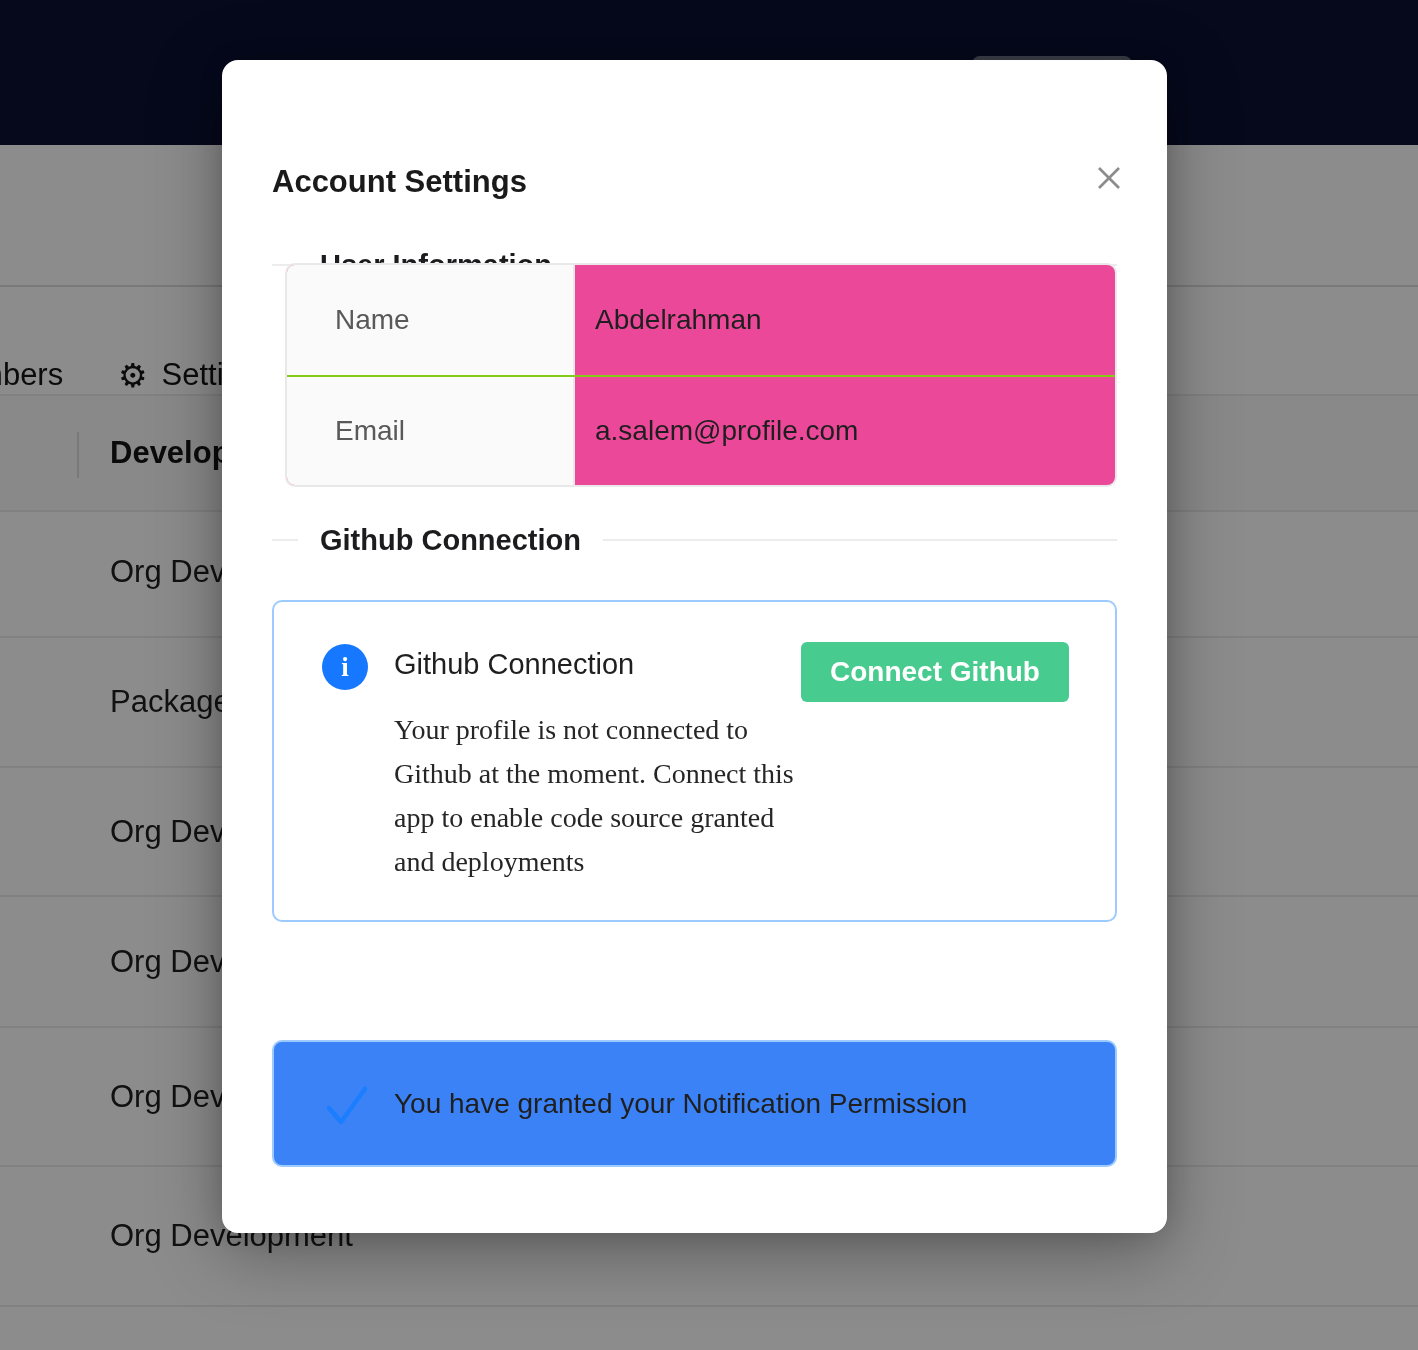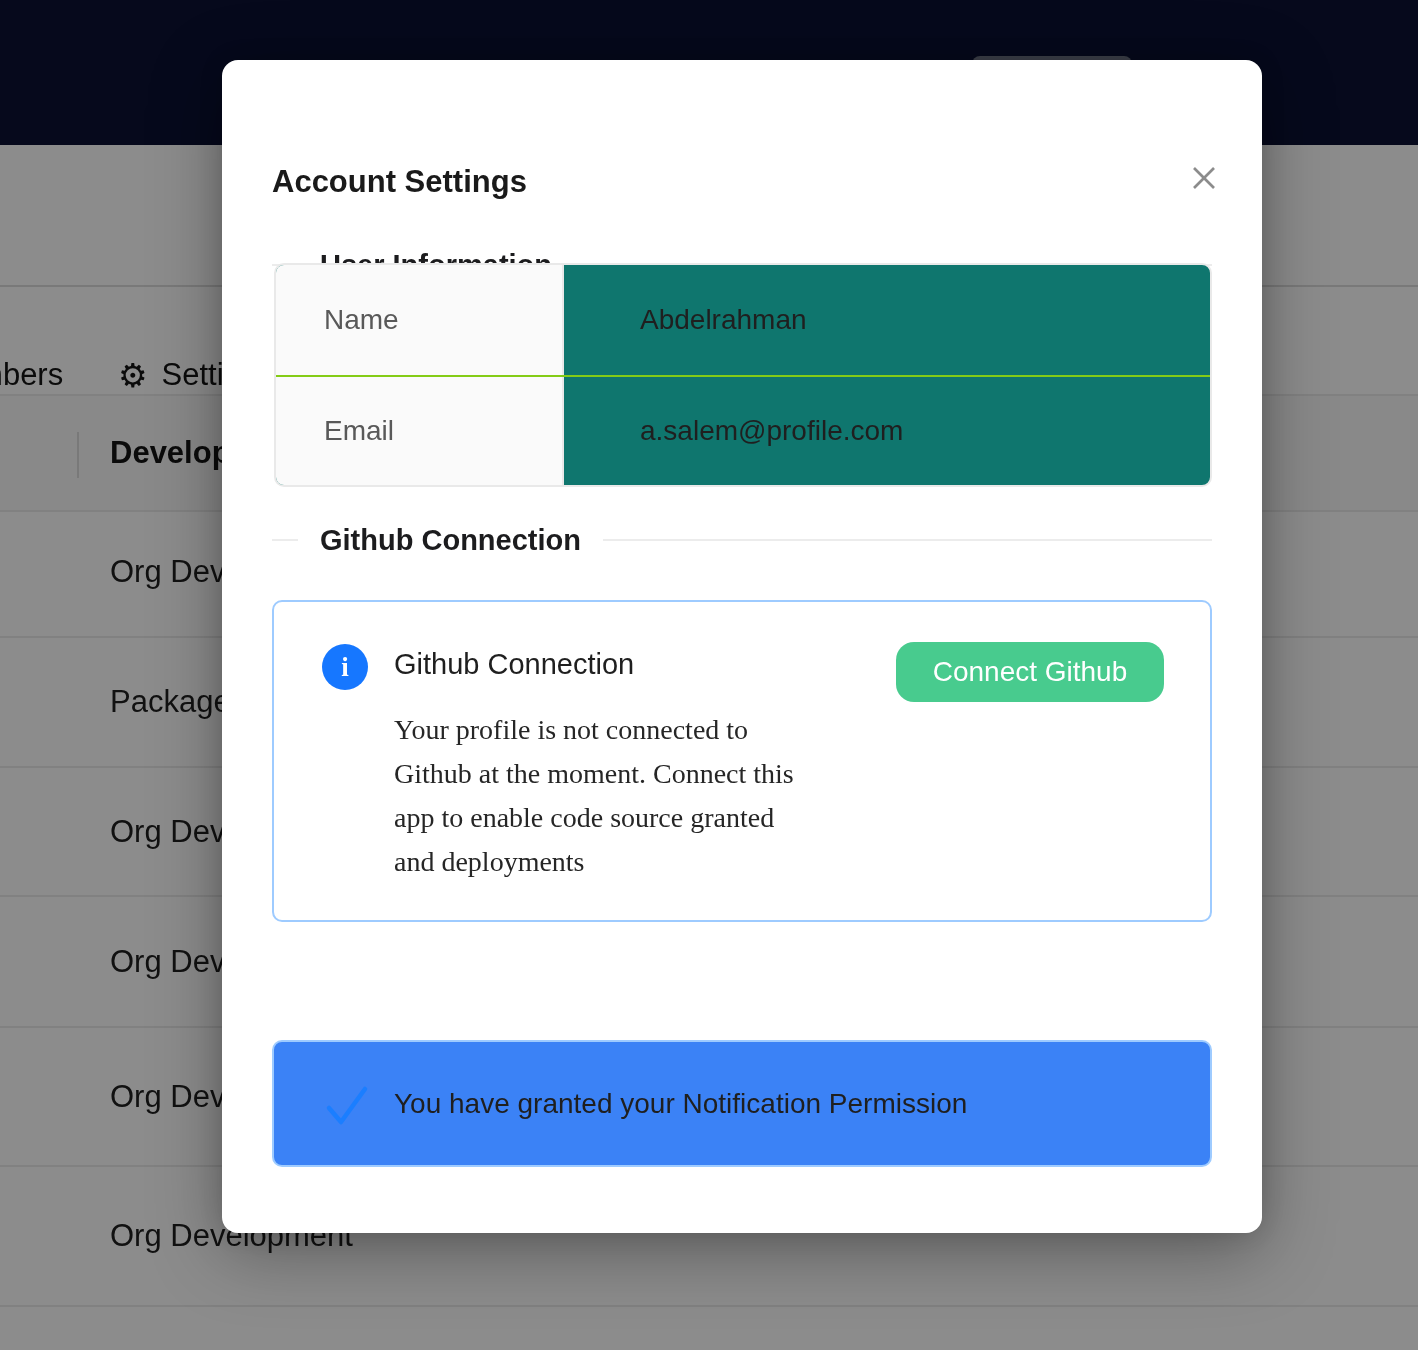--- a/index.html
+++ b/index.html
@@ -23,51 +23,51 @@
   .bg-th-label{position:absolute;left:110px;top:0;height:114px;display:flex;align-items:center;
          font-size:31px;font-weight:700;color:#141414;white-space:nowrap;}
   .bg-row{position:absolute;left:0;width:100%;border-bottom:2px solid #ececec;
           display:flex;align-items:center;padding-left:110px;box-sizing:border-box;
           font-size:31px;color:#1f1f1f;white-space:nowrap;}
 
   
   .modal-mask{position:absolute;inset:0;background:rgba(0,0,0,0.45);}
 
   
-  .modal{position:absolute;left:222px;top:60px;width:1040px;height:1173px;background:#fff;
+  .modal{position:absolute;left:222px;top:60px;width:945px;height:1173px;background:#fff;
          border-radius:16px;box-shadow:0 18px 70px rgba(0,0,0,0.35),0 0 24px rgba(0,0,0,0.12);}
   .m-title{position:absolute;left:50px;top:104px;font-size:31px;font-weight:700;color:#1a1a1a;}
   .m-close{position:absolute;right:38px;top:98px;width:40px;height:40px;display:flex;
            align-items:center;justify-content:center;cursor:pointer;}
   .divider{position:absolute;left:50px;right:50px;display:flex;align-items:center;height:34px;}
   .divider::before{content:"";width:26px;border-top:2px solid #ececec;}
   .divider::after{content:"";flex:1;border-top:2px solid #ececec;}
   .divider-label{padding:0 22px;font-size:29px;font-weight:700;color:#1c1c1e;white-space:nowrap;}
   .div-1{top:188px;}
   .div-2{top:463px;}
   .div-3{top:904px;}
 
   
-  .info-table{position:absolute;left:52px;right:50px;top:203px;height:220px;
-              border:2px solid #e9e9e9;border-radius:10px;overflow:hidden;background:#0f766e;}
+  .info-table{position:absolute;left:63px;right:50px;top:203px;height:220px;
+              border:2px solid #e9e9e9;border-radius:10px;overflow:hidden;background:#ec4899;}
   .info-row{display:flex;height:110px;box-sizing:border-box;}
   .info-row + .info-row{border-top:2px solid #84cc16;}
   .info-label{width:288px;box-sizing:border-box;background:#fafafa;border-right:2px solid #e9e9e9;
               display:flex;align-items:center;padding-left:48px;font-size:28px;color:#595959;}
-  .info-value{flex:1;display:flex;align-items:center;padding-left:76px;font-size:28px;color:#1f1f1f;}
+  .info-value{flex:1;display:flex;align-items:center;padding-left:20px;font-size:28px;color:#1f1f1f;}
 
   
   .gh-card{position:absolute;left:50px;right:50px;top:540px;height:318px;
            border:2px solid #9ecbff;border-radius:10px;background:#fff;}
   .gh-info-icon{position:absolute;left:48px;top:42px;width:46px;height:46px;border-radius:50%;
            background:#1677ff;color:#fff;display:flex;align-items:center;justify-content:center;
            font-size:27px;font-weight:700;font-family:"Liberation Serif",serif;}
   .gh-card-title{position:absolute;left:120px;top:46px;font-size:29px;color:#1f1f1f;}
   .gh-btn{position:absolute;right:46px;top:40px;width:268px;height:60px;background:#48cb8e;
-          border:none;border-radius:18px;color:#fff;font-size:28px;font-weight:400;
+          border:none;border-radius:6px;color:#fff;font-size:28px;font-weight:700;
           font-family:"Liberation Sans",sans-serif;cursor:pointer;}
   .gh-desc{position:absolute;left:120px;top:106px;font-size:28px;line-height:44px;color:#262626;font-family:Liberation Serif, serif;}
 
   
   .alert{position:absolute;left:50px;right:50px;top:980px;height:127px;background:#3b82f6;
          border:2px solid #9ecbff;border-radius:10px;box-sizing:border-box;}
   .alert-check{position:absolute;left:50px;top:42px;}
   .alert-text{position:absolute;left:120px;top:0;height:123px;display:flex;align-items:center;
               font-size:28px;color:#1f1f1f;}
 </style>

